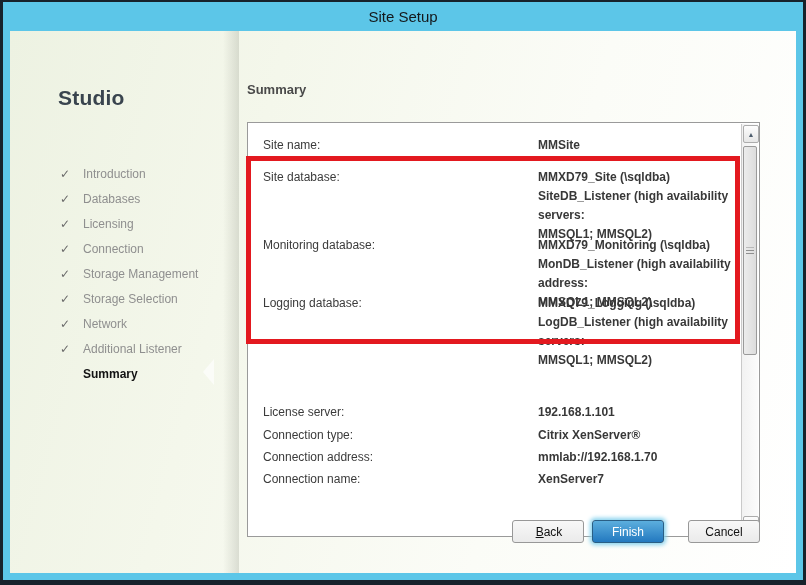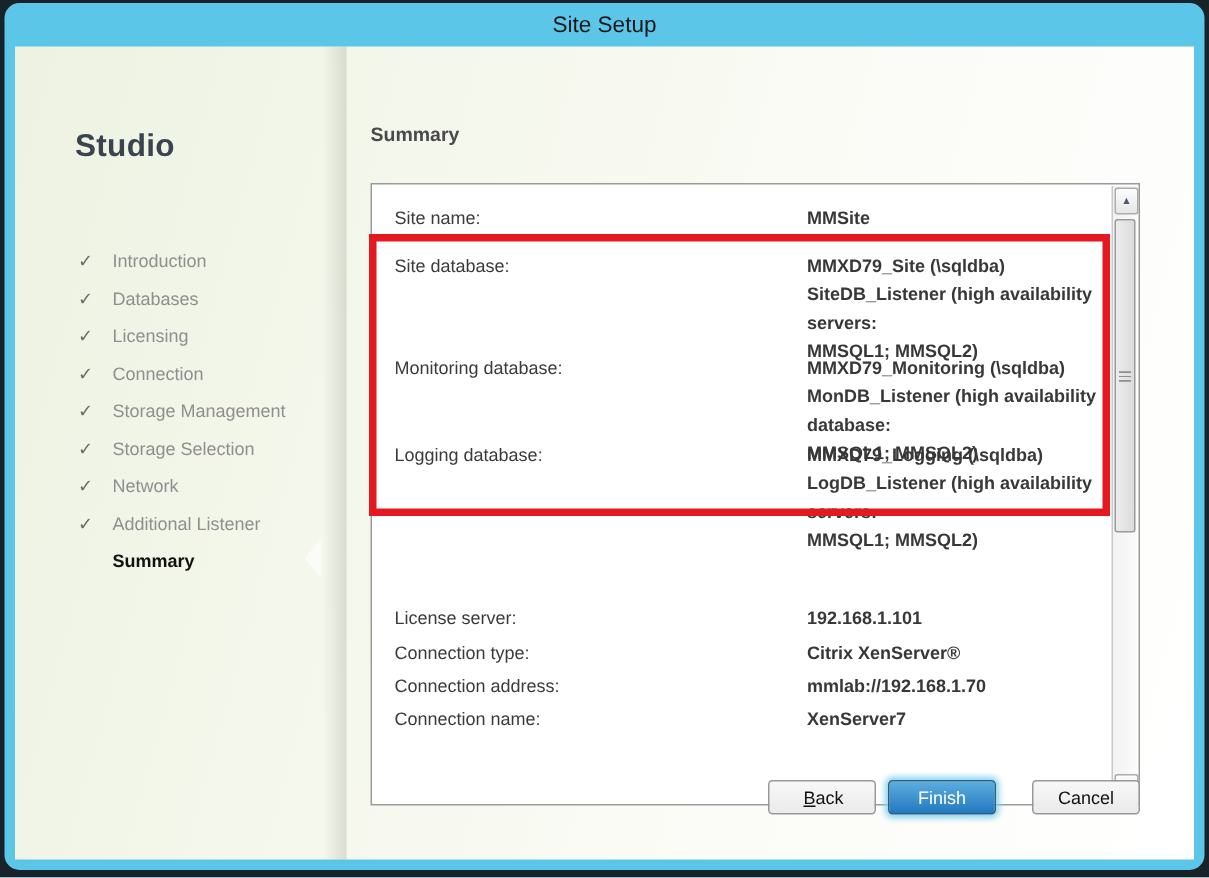--- a/index.html
+++ b/index.html
@@ -2,27 +2,27 @@
 <html style="--titlebar: #5cc6e8; --frame: #5cc6e8; --outer: #17222b; --highlight: #e3191f; --finish-top: #5caede; --finish-bottom: #2379bf; --finish-border: #2a5f85; --finish-glow: #86d2ee;"><head>
 <meta charset="utf-8">
 <style>
   :root{
     --titlebar:#5cc6e8; --frame:#5cc6e8; --outer:#17222b; --highlight:#e3191f;
     --finish-top:#5caede; --finish-bottom:#2379bf; --finish-border:#2a5f85; --finish-glow:#86d2ee;
   }
   html,body{margin:0;padding:0;background:#fff;}
   body{font-family:"Liberation Sans","DejaVu Sans",sans-serif;}
   .window{position:relative;width:806px;height:585px;background:var(--outer);overflow:hidden;}
-  .frame{position:absolute;left:3px;right:3px;top:2px;bottom:5px;background:var(--frame);border-radius:10px;}
+  .frame{position:absolute;left:3px;right:3px;top:2px;bottom:5px;background:var(--frame);}
   .titlebar{position:absolute;left:0;top:0;width:100%;height:29px;display:flex;align-items:center;justify-content:center;
     font-size:15px;color:#14181b;}
   .content{position:absolute;left:7px;top:29px;width:786px;height:542px;
     background:linear-gradient(105deg,#edf2e2 0%,#f4f7eb 30%,#fbfcf7 65%,#ffffff 100%);overflow:hidden;}
   
-  .sidebar{position:absolute;left:8px;top:0;width:204px;height:100%;padding-left:9px;}
+  .sidebar{position:absolute;left:16px;top:0;width:204px;height:100%;padding-left:9px;}
   .sidebar::after{content:"";position:absolute;top:0;right:0;width:16px;height:100%;
     background:linear-gradient(to right,rgba(90,95,80,0) 0%,rgba(90,95,80,0.18) 100%);}
   .brand{position:absolute;left:32px;top:55px;font-size:21px;font-weight:600;color:#39444e;letter-spacing:.2px;}
   .steps{position:absolute;left:34px;top:130px;list-style:none;margin:0;padding:0;}
   .step{height:25px;display:flex;align-items:center;font-size:12px;color:#8f8f8f;}
   .step .chk{width:14px;margin-right:9px;color:#6a6a6a;font-weight:bold;font-size:12px;}
   .step.current{color:#121212;font-weight:bold;}
   .step.current .chk{visibility:hidden;}
   .notch{position:absolute;left:193px;top:328px;width:0;height:0;z-index:3;
     border-top:13px solid transparent;border-bottom:13px solid transparent;border-right:11px solid #fbfcf8;}
@@ -128,21 +128,21 @@
           <div class="vals">
             <span>MMXD79_Site (\sqldba)</span>
             <span>SiteDB_Listener (high availability servers:</span>
             <span>MMSQL1; MMSQL2)</span>
           </div>
         </div>
         <div class="row r3">
           <span class="lbl">Monitoring database:</span>
           <div class="vals">
             <span>MMXD79_Monitoring (\sqldba)</span>
-            <span>MonDB_Listener (high availability database:</span>
+            <span>MonDB_Listener (high availability address:</span>
             <span>MMSQL1; MMSQL2)</span>
           </div>
         </div>
         <div class="row r4">
           <span class="lbl">Logging database:</span>
           <div class="vals">
             <span>MMXD79_Logging (\sqldba)</span>
             <span>LogDB_Listener (high availability servers:</span>
             <span>MMSQL1; MMSQL2)</span>
           </div>

